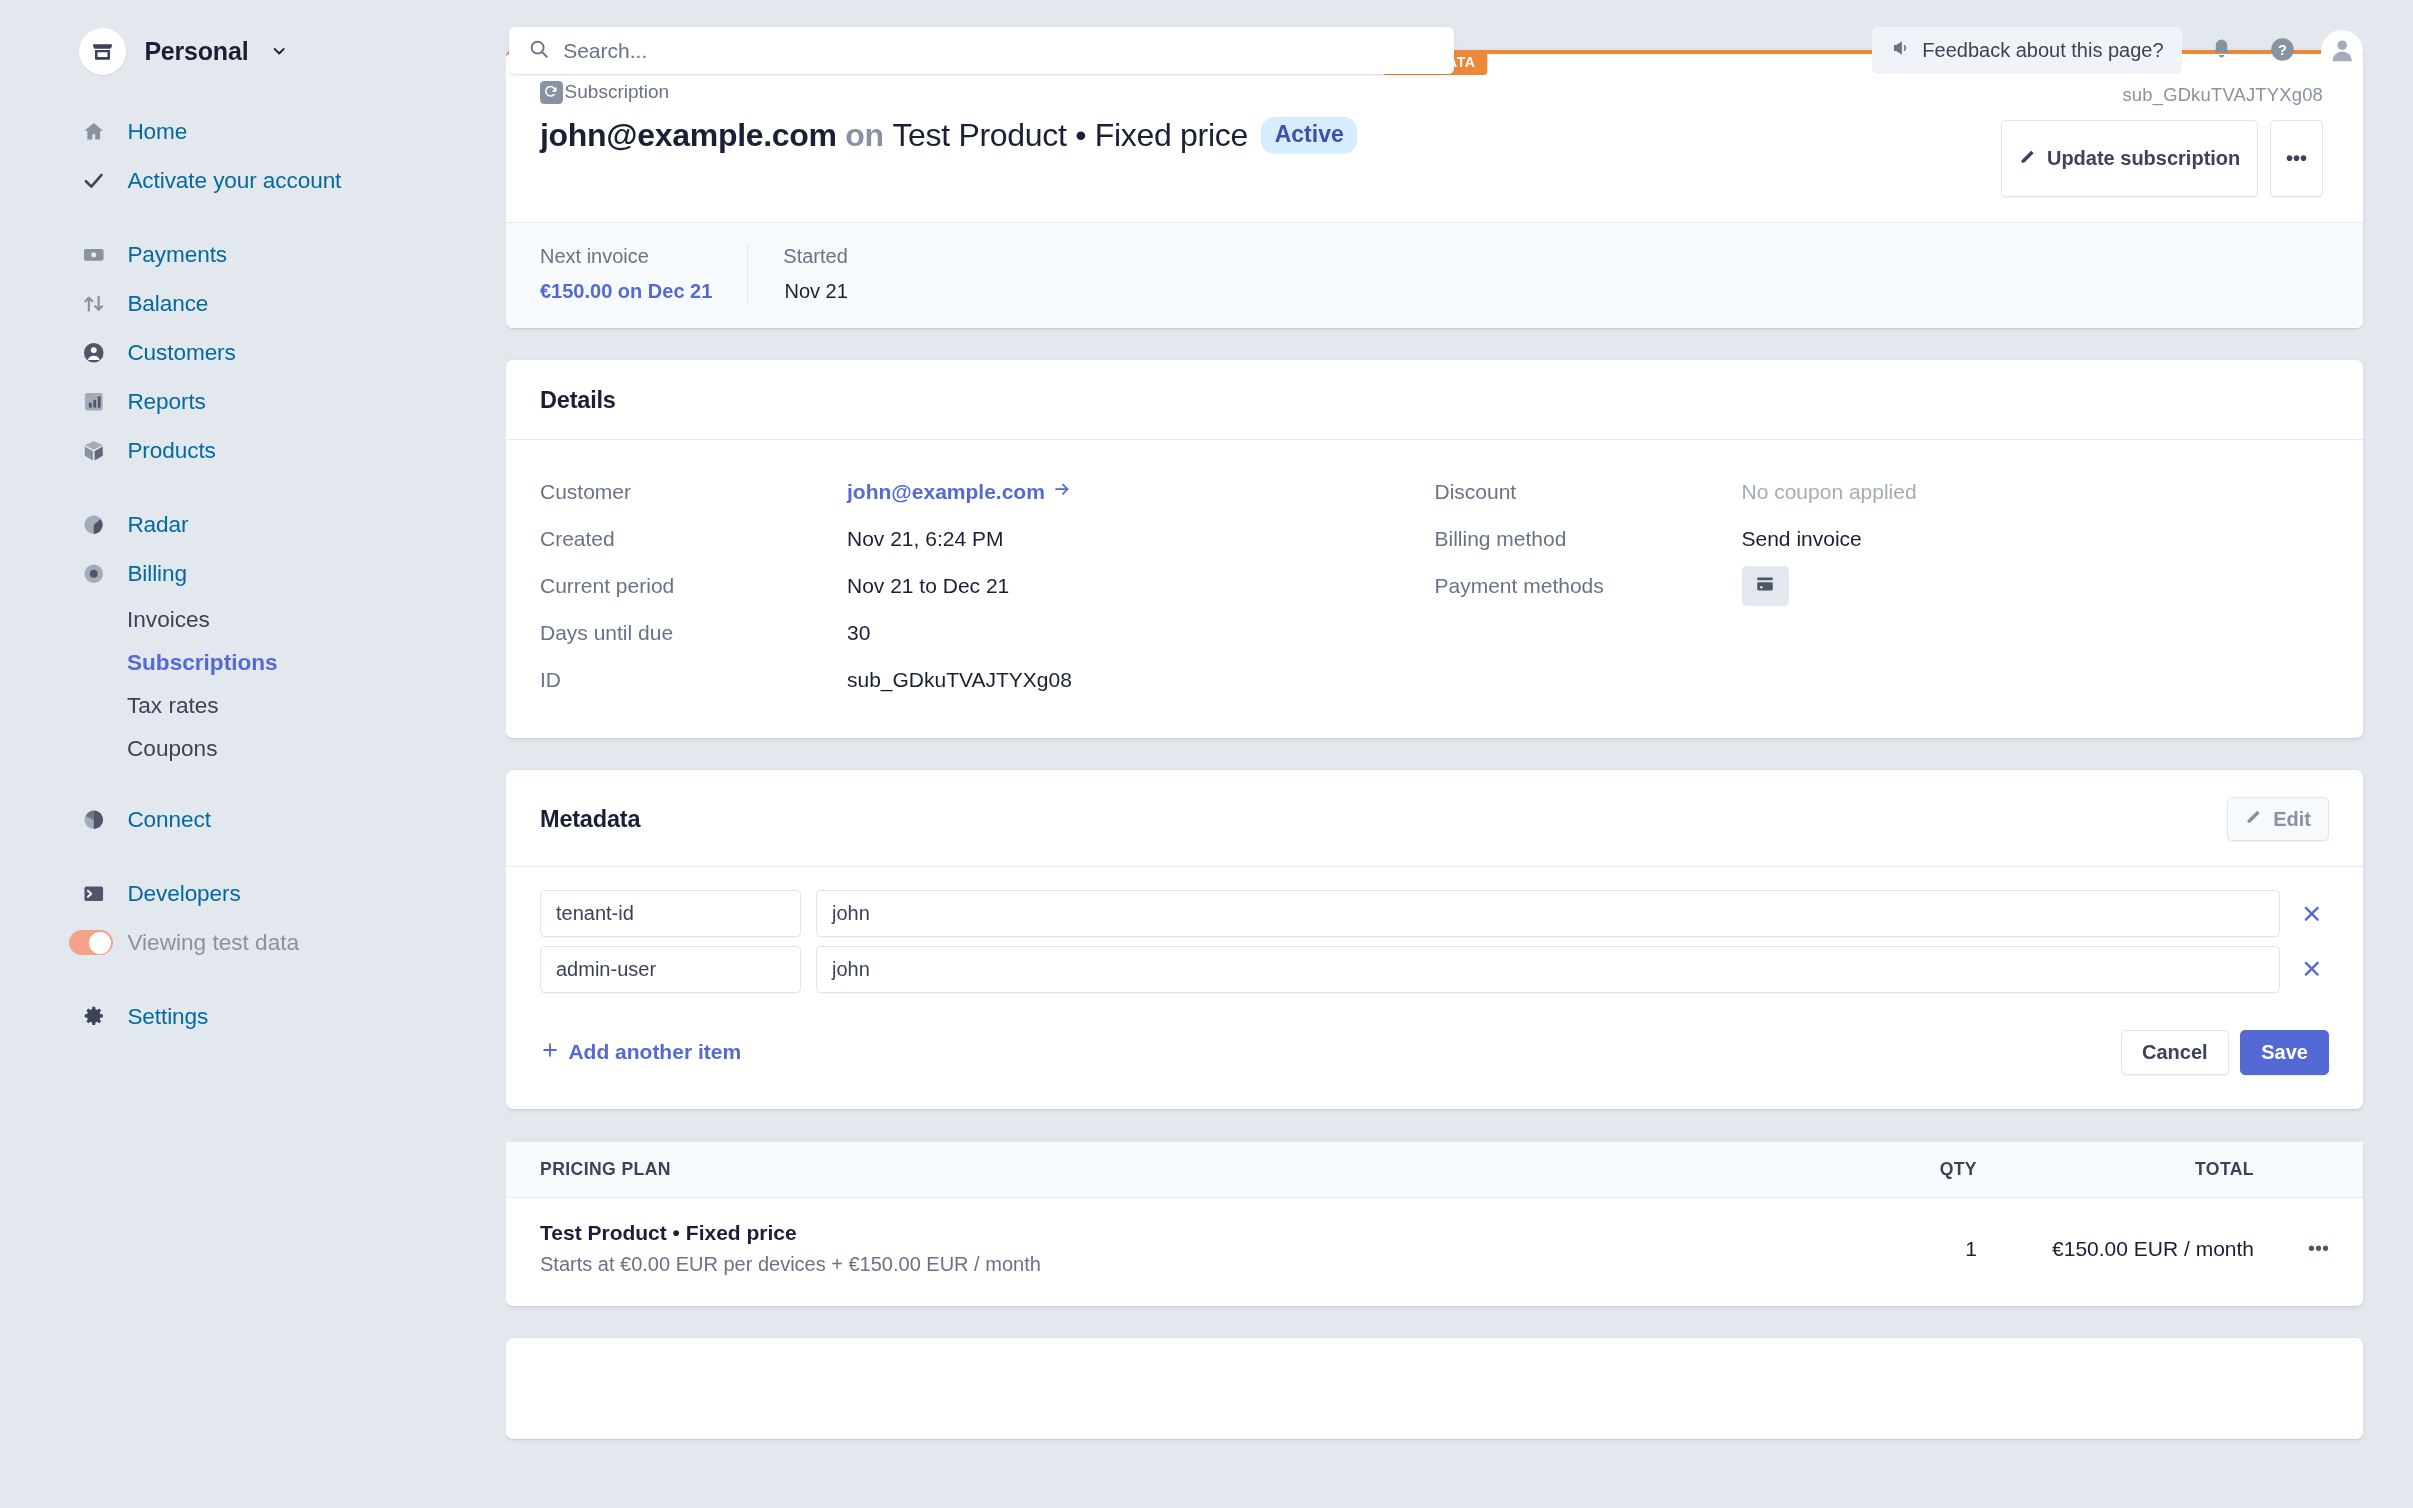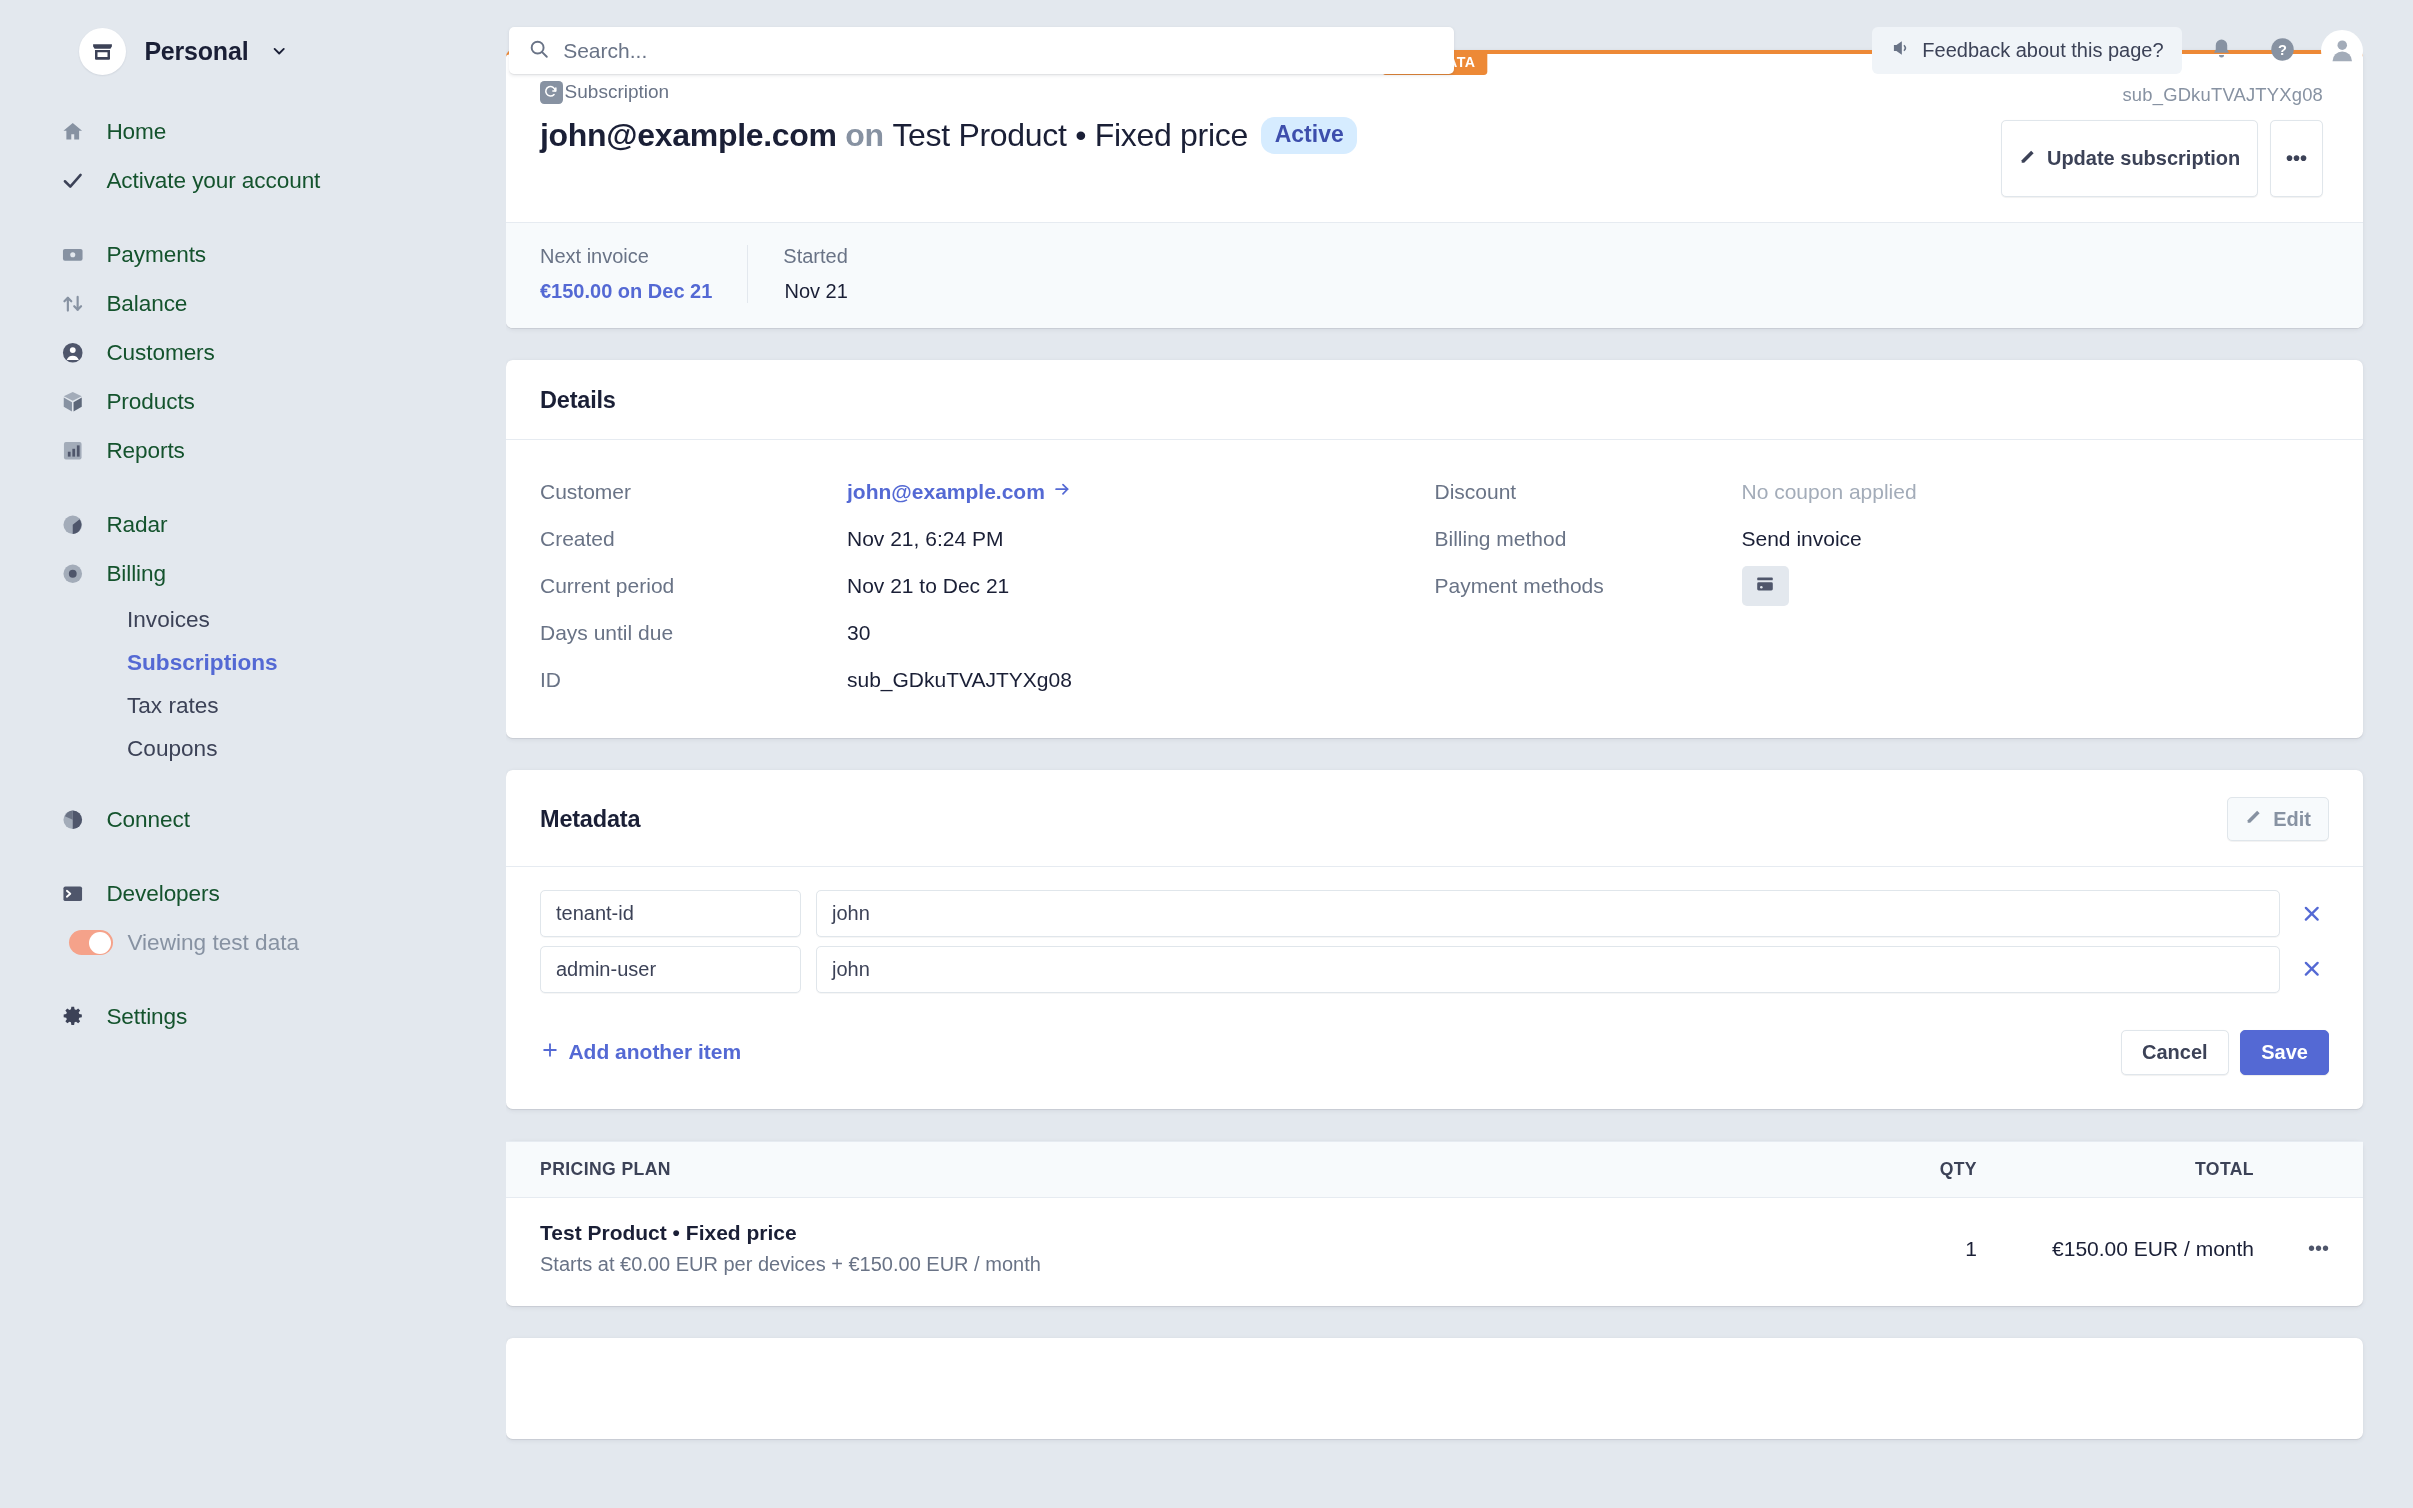--- a/index.html
+++ b/index.html
@@ -30,22 +30,22 @@
   }
   .brand-name {
     font-size: 25px; font-weight: bold; color: #1a1f36; letter-spacing: -0.2px;
   }
   .brand-caret { margin-left: 3.4px; display: flex; align-items: center; }
 
   .nav { margin-top: 30px; }
   .nav-group { margin-bottom: 25px; }
   .nav-item {
     display: flex; align-items: center; gap: 18.4px;
-    height: 49px; padding-left: 58px;
-    font-size: 22.6px; color: #14532d; letter-spacing: -0.1px;
+    height: 49px; padding-left: 79px;
+    font-size: 22.6px; color: #0369a1; letter-spacing: -0.1px;
   }
   .nav-icon { width: 30px; height: 30px; display:flex; align-items:center; justify-content:center; flex: 0 0 30px;}
   .nav-sub {
     display: block; height: 43px; line-height: 43px;
     padding-left: 127px; font-size: 22.6px; color: #3c4257;
   }
   .nav-sub.active { color: #5469d4; font-weight: bold; }
   .toggle-row {
     display:flex; align-items:center; gap: 18.4px;
     height: 49px; padding-left: 79px;
@@ -291,37 +291,37 @@
                 <circle cx="12" cy="12" r="10" fill="#4f566b"></circle>
                 <circle cx="12" cy="9.3" r="3" fill="#fff"></circle>
                 <path d="M5.8 19.5a6.6 6.6 0 0 1 12.4 0z" fill="#fff"></path>
               </svg>
           </span>
           <span>Customers</span>
         </div>
         <div class="nav-item">
           <span class="nav-icon">
             <svg width="23.5" height="23.5" viewBox="0 0 24 24">
-                <path d="M12 2 2.8 6.4 12 11l9.2-4.6L12 2z" fill="#a3acb9"></path>
-                <path d="M2.8 7.6v9.5L11.2 22v-9.6L2.8 7.6z" fill="#8792a2"></path>
-                <path d="M21.2 7.6v9.5L12.8 22v-9.6l8.4-4.8z" fill="#5d6779"></path>
-              </svg>
-          </span>
-          <span>Products</span>
-        </div>
-        <div class="nav-item">
-          <span class="nav-icon">
-            <svg width="23.5" height="23.5" viewBox="0 0 24 24">
                 <rect x="3" y="3" width="18" height="18" rx="2" fill="#a3acb9"></rect>
                 <rect x="7" y="13" width="2.8" height="5" fill="#4f566b"></rect>
                 <rect x="11.6" y="10" width="2.8" height="8" fill="#4f566b"></rect>
                 <rect x="16.2" y="6.5" width="2.8" height="11.5" fill="#4f566b"></rect>
               </svg>
           </span>
           <span>Reports</span>
+        </div>
+        <div class="nav-item">
+          <span class="nav-icon">
+            <svg width="23.5" height="23.5" viewBox="0 0 24 24">
+                <path d="M12 2 2.8 6.4 12 11l9.2-4.6L12 2z" fill="#a3acb9"></path>
+                <path d="M2.8 7.6v9.5L11.2 22v-9.6L2.8 7.6z" fill="#8792a2"></path>
+                <path d="M21.2 7.6v9.5L12.8 22v-9.6l8.4-4.8z" fill="#5d6779"></path>
+              </svg>
+          </span>
+          <span>Products</span>
         </div>
       </div>
 
       <div class="nav-group">
         <div class="nav-item">
           <span class="nav-icon">
             <svg width="23.5" height="23.5" viewBox="0 0 24 24">
                 <circle cx="12" cy="12" r="9.5" fill="#a3acb9"></circle>
                 <path d="M12 12 19 6.5A9.5 9.5 0 0 1 12 21.5z" fill="#4f566b"></path>
               </svg>

